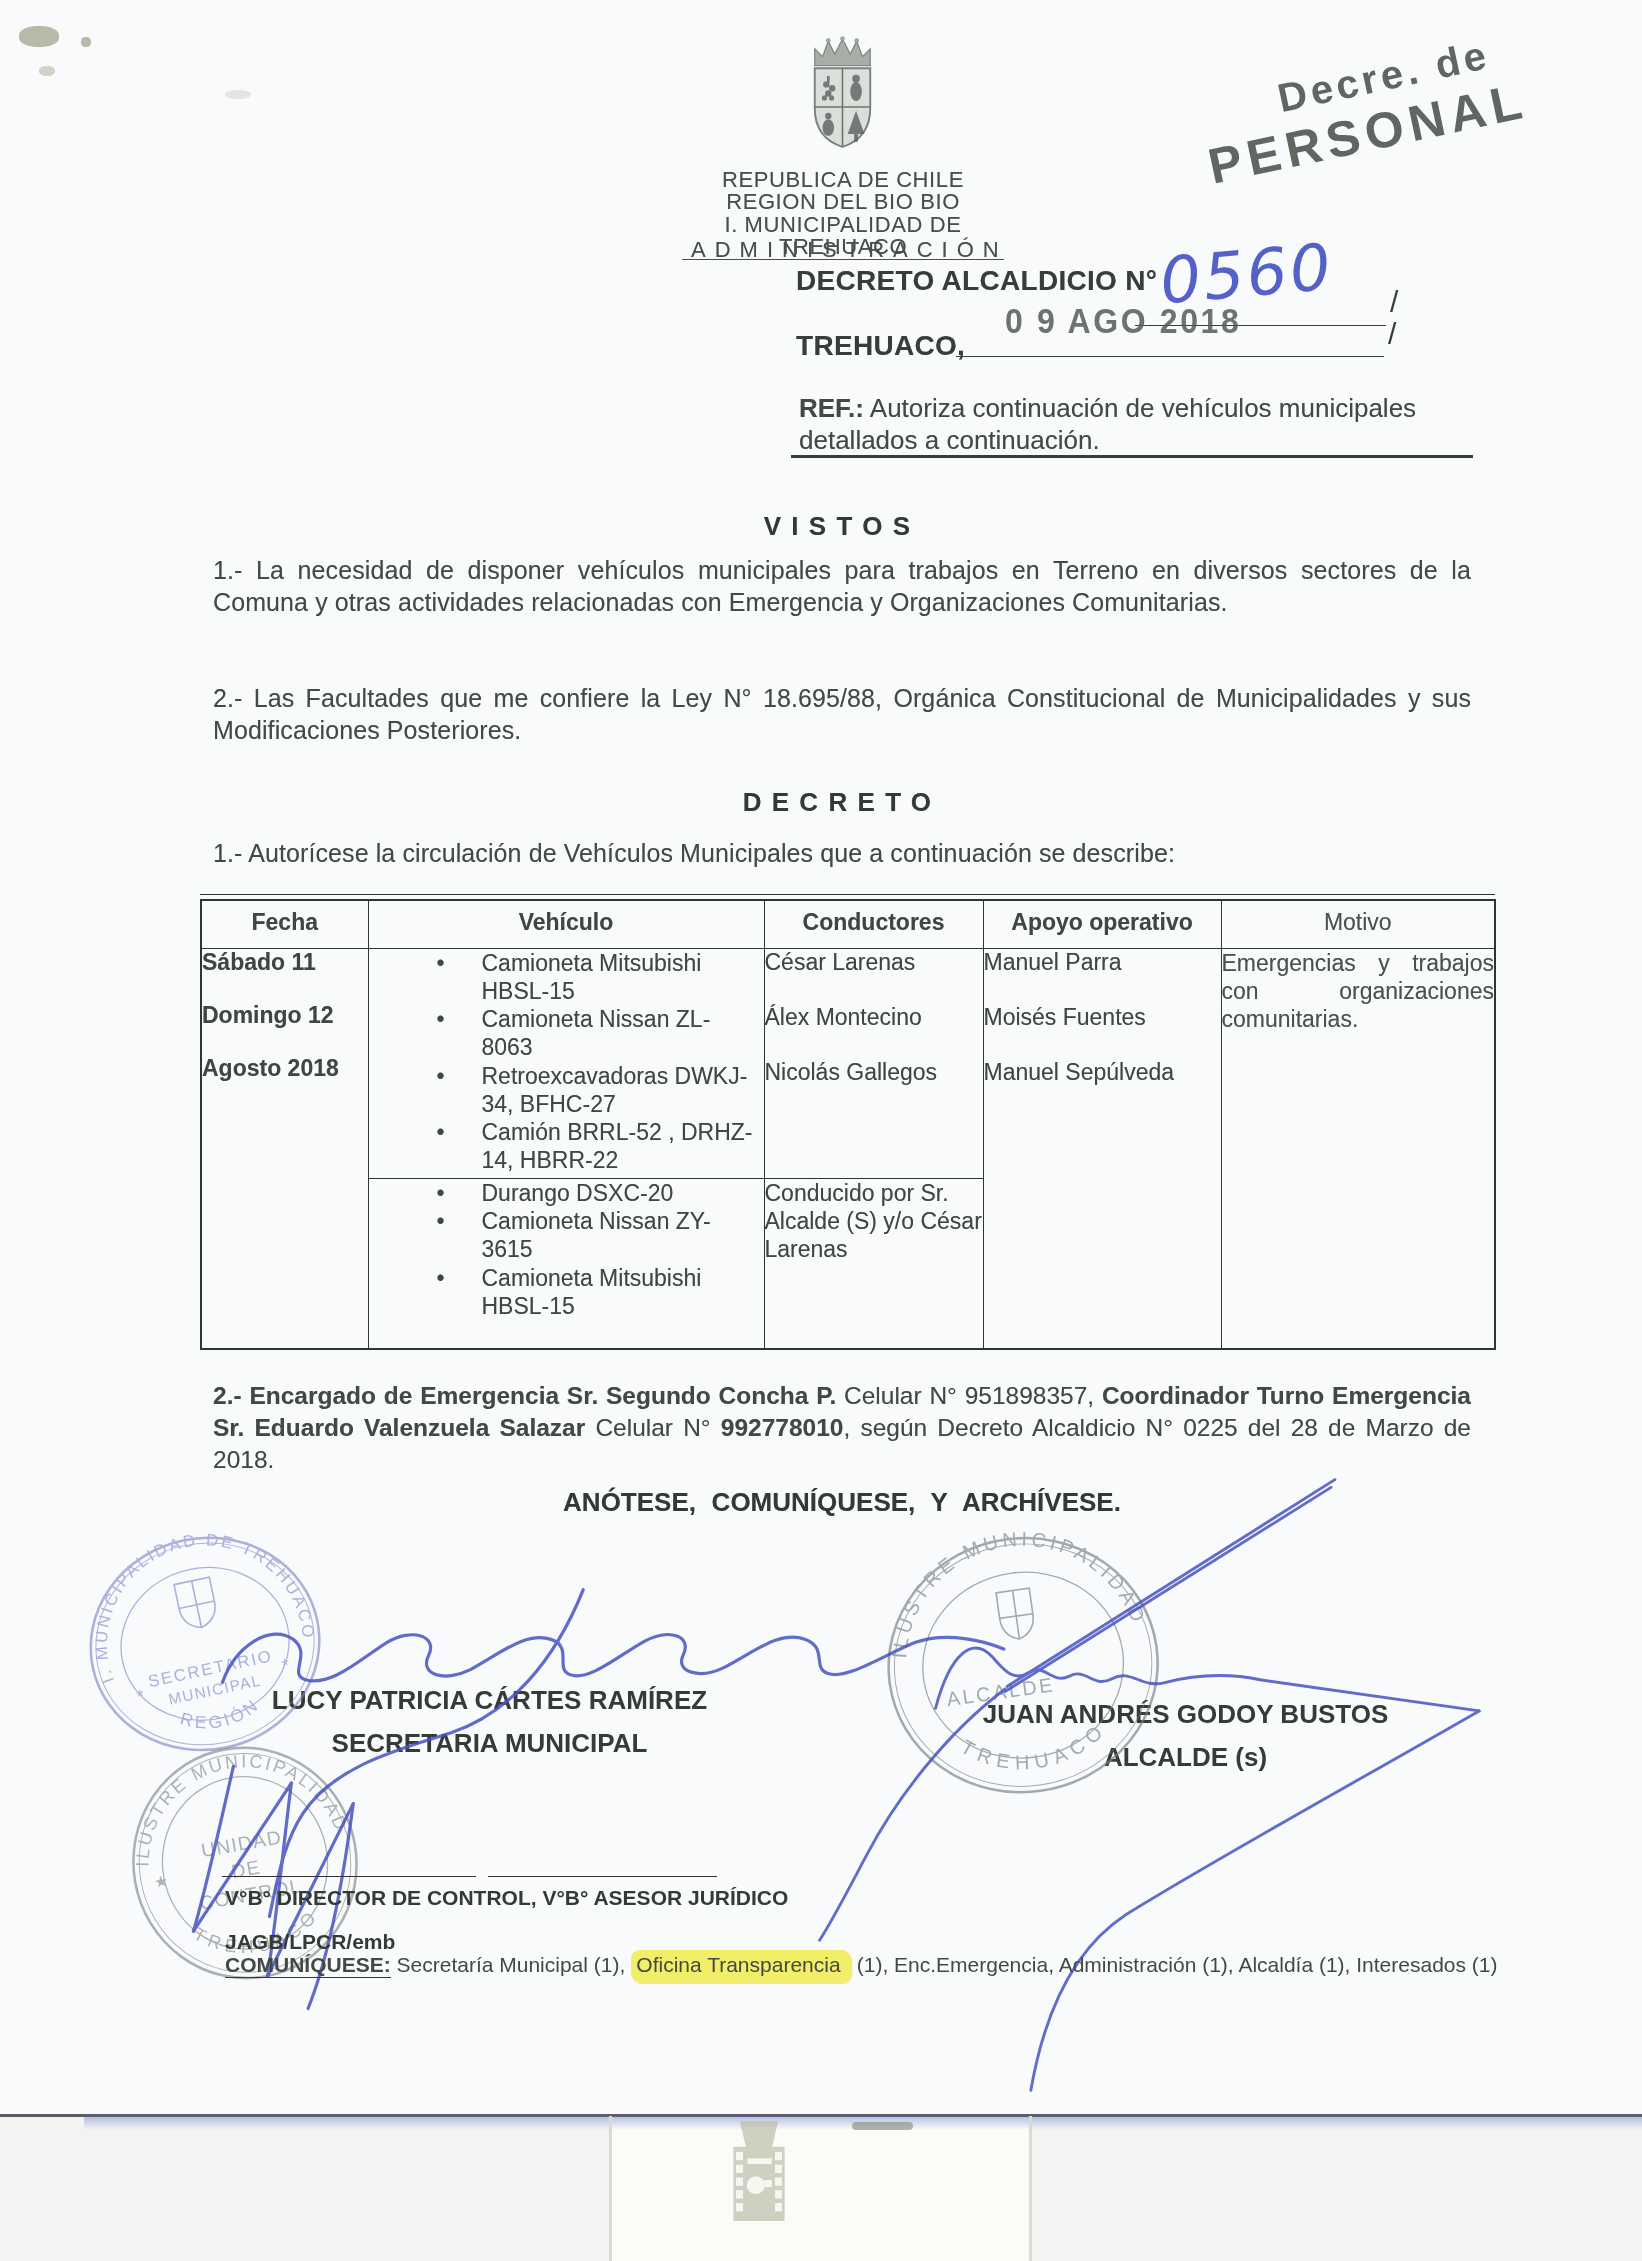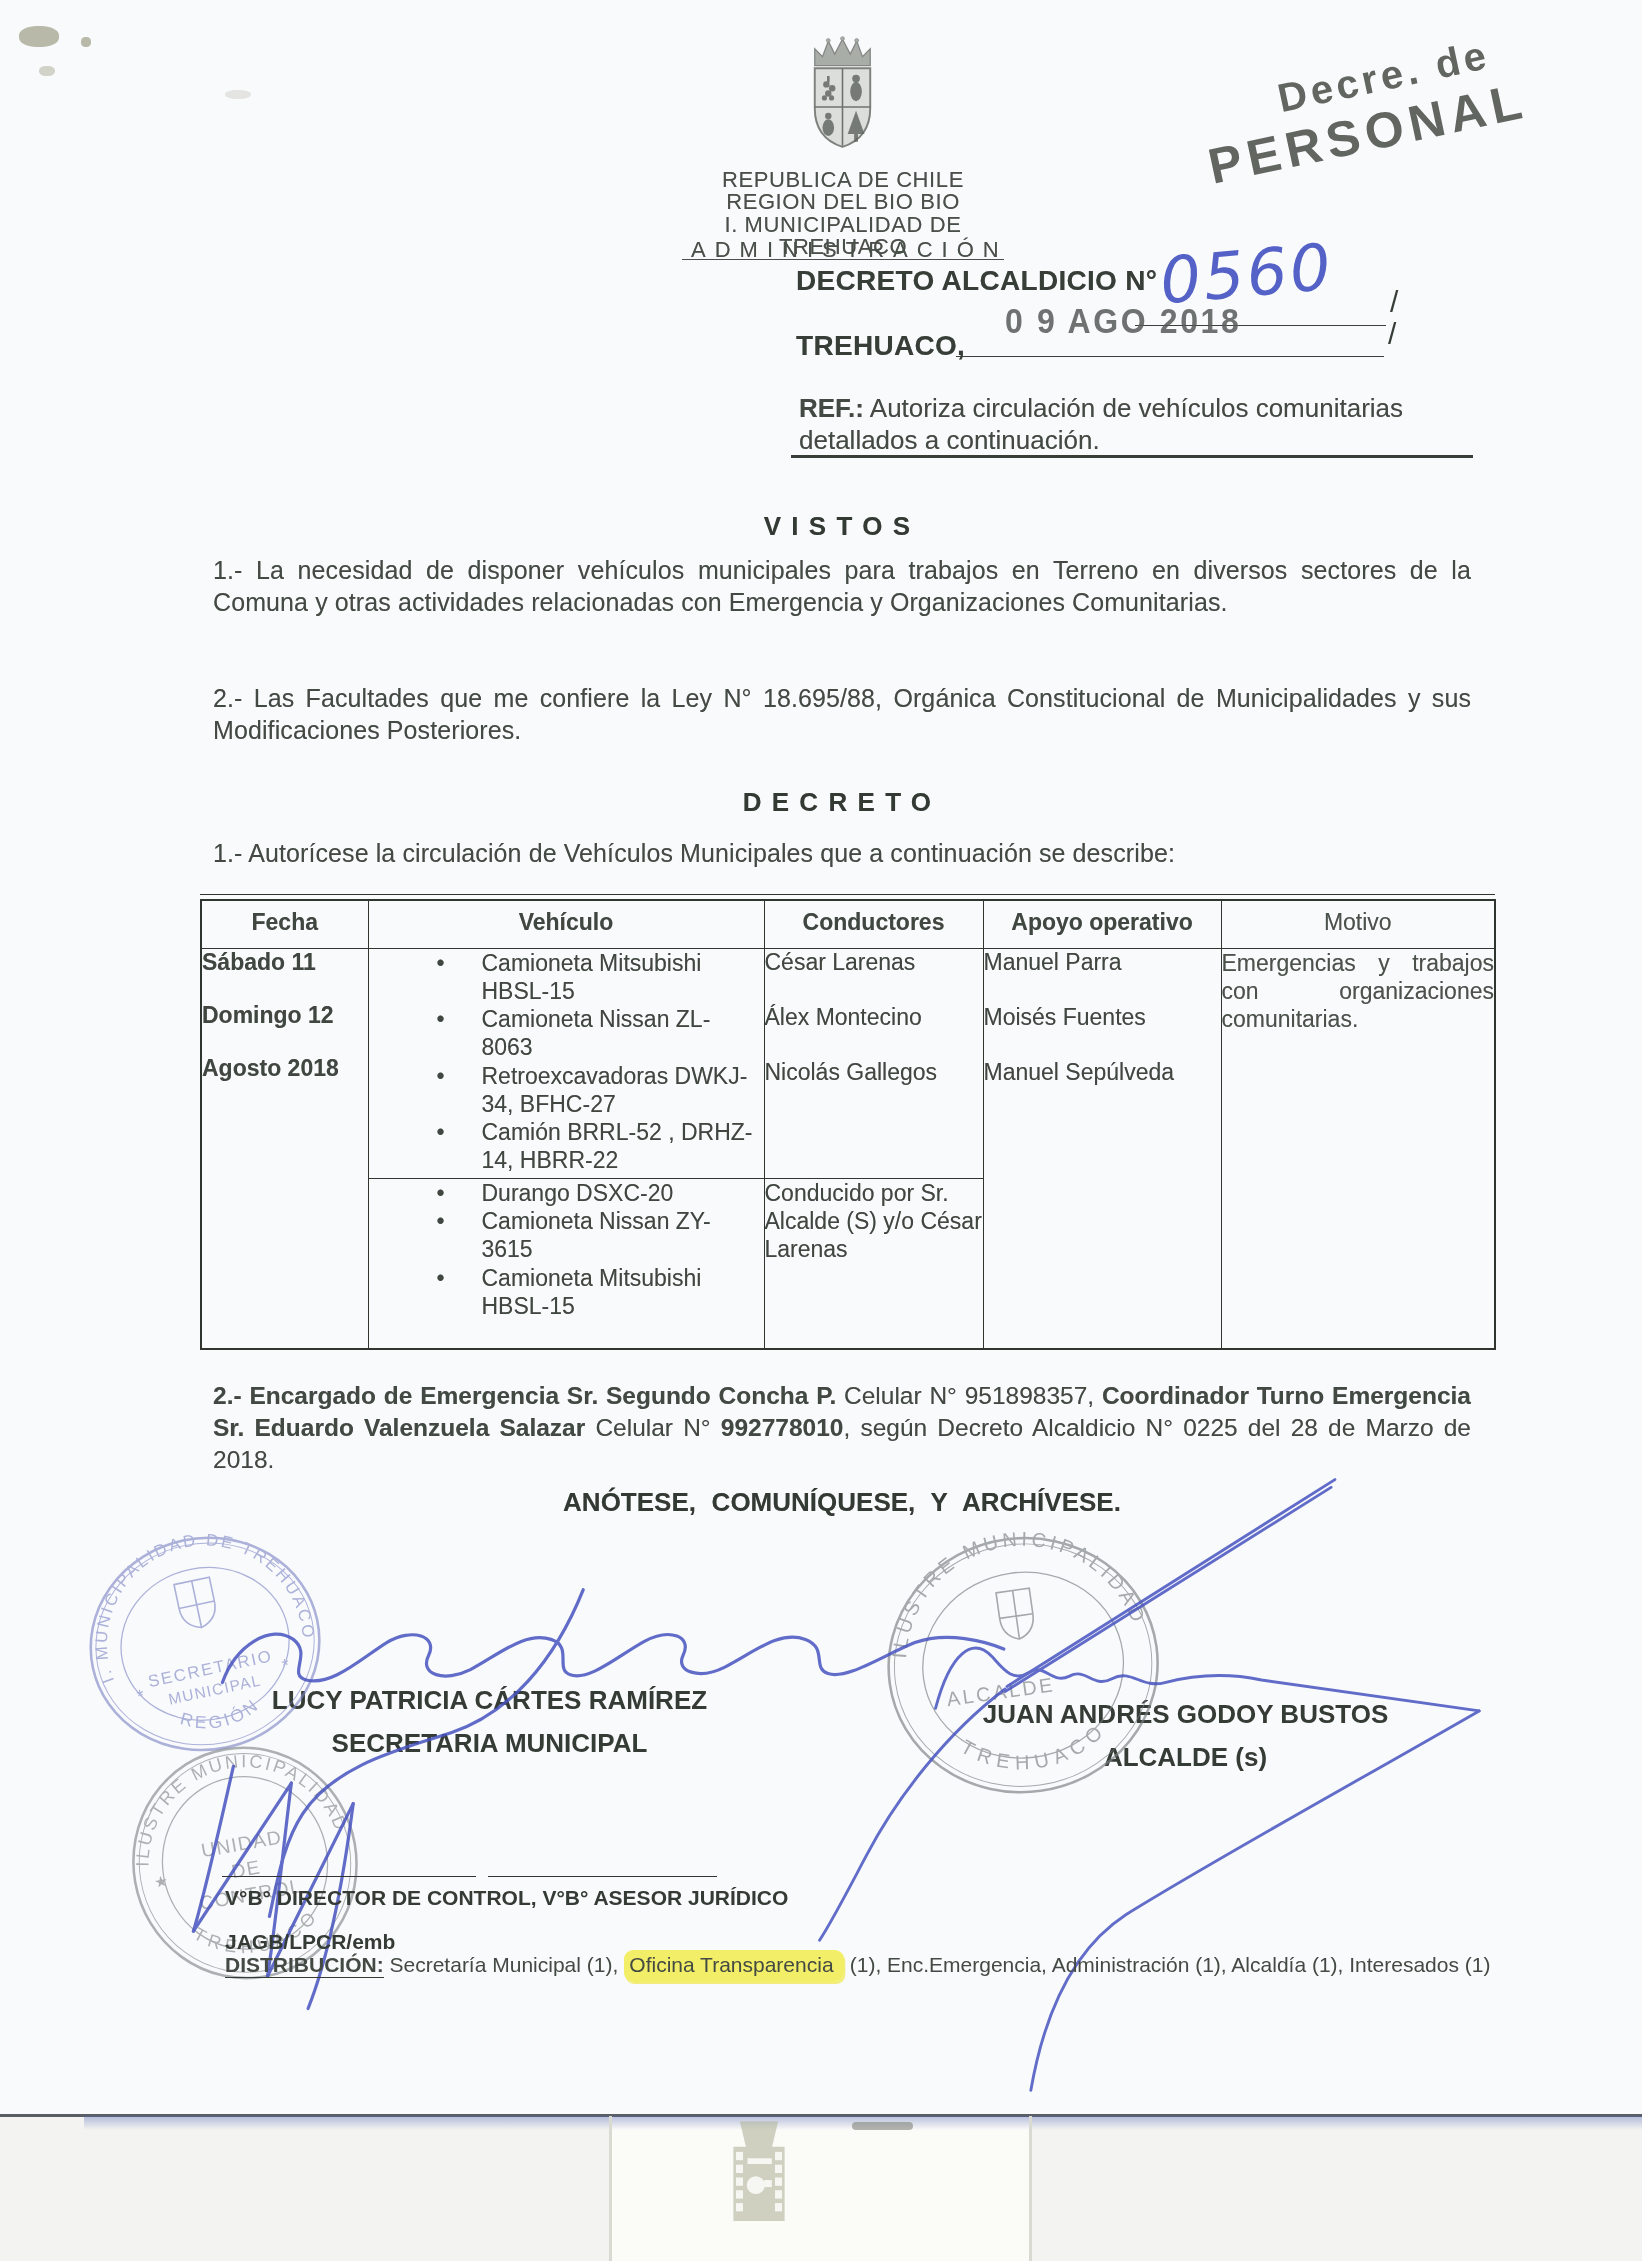--- a/index.html
+++ b/index.html
@@ -129,21 +129,21 @@
   <div class="abs hand" style="left:1160px;top:237px;">0560</div>
   <div class="abs uline" style="left:1135px;top:325px;width:251px;"></div>
   <div class="abs slash" style="left:1390px;top:285px;">/</div>
 
   <div class="abs dlabel softtxt" style="left:796px;top:330px;">TREHUACO,</div>
   <div class="abs datestamp" style="left:1005px;top:303px;">0 9 AGO 2018</div>
   <div class="abs uline" style="left:956px;top:356px;width:428px;"></div>
   <div class="abs slash" style="left:1388px;top:317px;">/</div>
 
   <div class="abs refblk softtxt">
-    <span class="b">REF.:</span><span> Autoriza circulación de vehículos comunitarias detallados a continuación.</span>
+    <span class="b">REF.:</span><span> Autoriza continuación de vehículos municipales detallados a continuación.</span>
   </div>
   <div class="abs refrule"></div>
 
   <div class="abs ctr heading softtxt" style="left:213px;top:511px;width:1258px;">VISTOS</div>
   <div class="abs para just softtxt" style="top:554px;">1.- La necesidad de disponer vehículos municipales para trabajos en Terreno en diversos sectores de la Comuna y otras actividades relacionadas con Emergencia y Organizaciones Comunitarias.</div>
   <div class="abs para just softtxt" style="top:682px;">2.- Las Facultades que me confiere la Ley N° 18.695/88, Orgánica Constitucional de Municipalidades y sus Modificaciones Posteriores.</div>
 
   <div class="abs ctr heading softtxt" style="left:213px;top:787px;width:1258px;">DECRETO</div>
   <div class="abs para softtxt" style="top:837px;">1.- Autorícese la circulación de Vehículos Municipales que a continuación se describe:</div>
 
@@ -303,21 +303,21 @@
       <path d="M2296,2656 C2080,2780 1880,2890 1748,2972 C1662,3028 1620,3130 1600,3245"></path>
       <path d="M1560,2622 C1470,2690 1392,2790 1345,2880 C1310,2946 1290,2985 1272,3012"></path>
     </g>
   </svg>
 
   <div class="abs vbrule" style="left:222px;top:1876px;width:254px;"></div>
   <div class="abs vbrule" style="left:488px;top:1876px;width:229px;"></div>
   <div class="abs vbtxt" style="left:225px;top:1886px;">V°B° DIRECTOR DE CONTROL, V°B° ASESOR JURÍDICO</div>
   <div class="abs initials" style="left:225px;top:1930px;">JAGB/LPCR/emb</div>
   <div class="abs dist" style="left:225px;top:1953px;">
-    <span class="lab">DISTRIBUCIÓN:</span><span> Secretaría Municipal (1), </span><span class="hl">Oficina Transparencia</span><span> (1), Enc.Emergencia, Administración (1), Alcaldía (1), Interesados (1)</span>
+    <span class="lab">COMUNÍQUESE:</span><span> Secretaría Municipal (1), </span><span class="hl">Oficina Transparencia</span><span> (1), Enc.Emergencia, Administración (1), Alcaldía (1), Interesados (1)</span>
   </div>
 
   <div class="abs botband" style="left:0;width:611px;background:#f3f4f1;"></div>
   <div class="abs botband" style="left:611px;width:420px;background:#fbfbf8;"></div>
   <div class="abs botband" style="left:1031px;width:612px;background:#f3f4f1;"></div>
   <div class="abs botline"></div>
   <div class="abs botglow"></div>
   <div class="abs vcut" style="left:609px;"></div>
   <div class="abs vcut" style="left:1029px;"></div>
   <div class="abs" style="left:852px;top:2122px;width:61px;height:8.4px;background:#777b70;opacity:.55;border-radius:3.9px;"></div>

